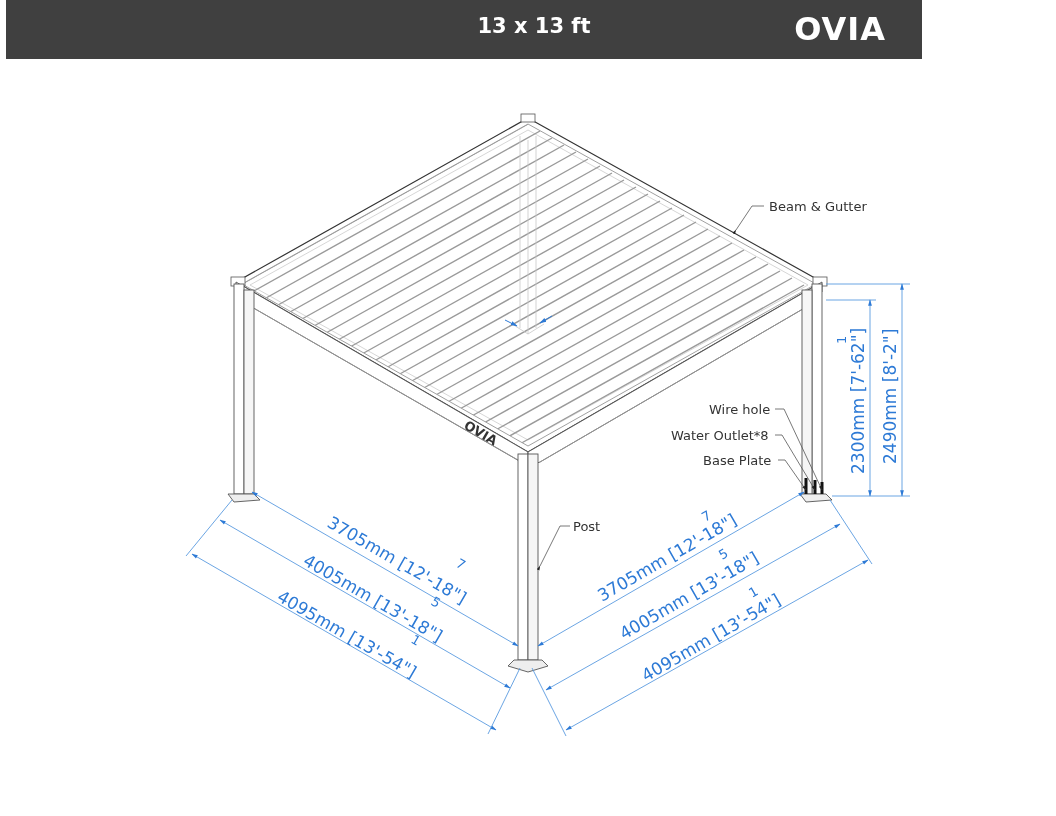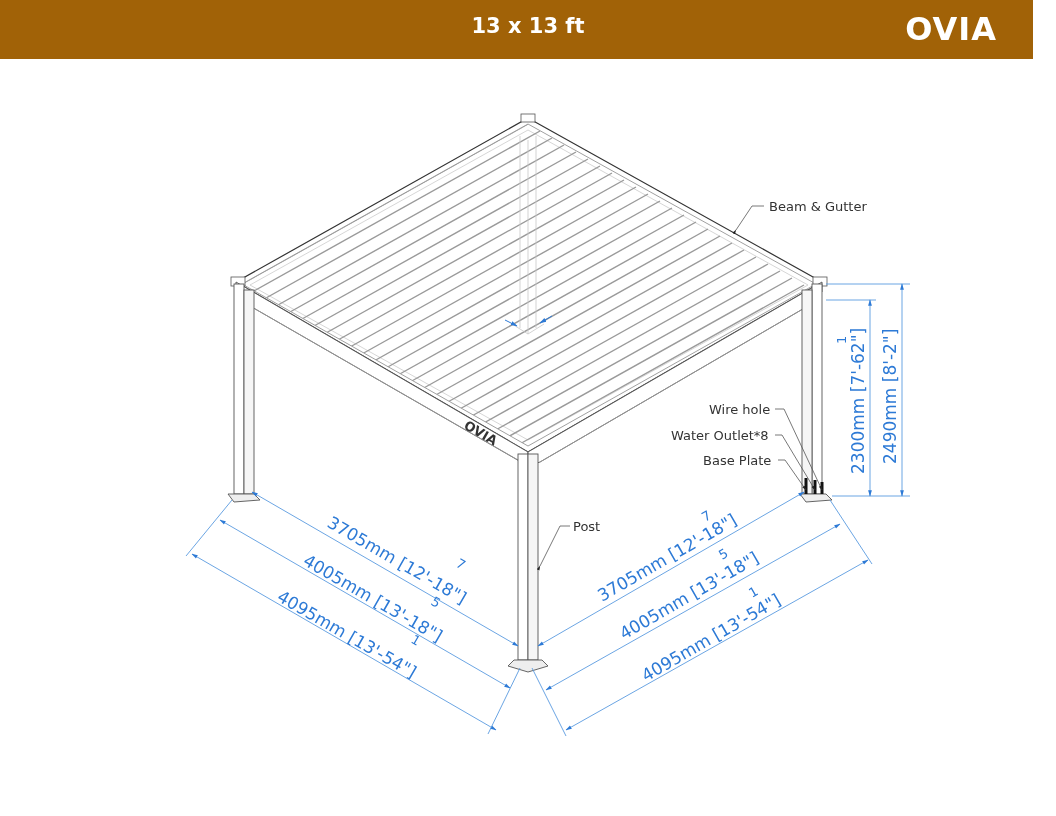--- a/index.html
+++ b/index.html
@@ -1,17 +1,17 @@
 <!DOCTYPE html>
 <html><head>
   <meta charset="utf-8">
   <style>
     html, body { margin:0; padding:0; background:#ffffff; }
     body { width:1056px; height:816px; position:relative; overflow:hidden; font-family:"DejaVu Sans", sans-serif; }
-    .header { position:absolute; left:0; top:0; width:1033px; height:59px; background:#a16207; }
+    .header { position:absolute; left:6px; top:0; width:916px; height:59px; background:#404040; }
     .header-title { position:absolute; left:0; width:1056px; top:14px; text-align:center; color:#ffffff; font-weight:bold; font-size:21px; letter-spacing:0px; font-family:"DejaVu Sans", sans-serif; }
     .brand { position:absolute; right:36px; top:10px; color:#ffffff; font-weight:bold; font-size:32px; letter-spacing:1px; font-family:"DejaVu Sans", sans-serif; }
     svg.drawing { position:absolute; left:0; top:0; }
     .lbl { font-family:"DejaVu Sans", sans-serif; font-size:13px; fill:#333333; }
     .dim { font-family:"DejaVu Sans", sans-serif; font-size:17px; fill:#2d7ad6; }
     .frac { font-family:"DejaVu Sans", sans-serif; font-size:13px; fill:#2d7ad6; }
   </style>
 </head>
 <body>
 

